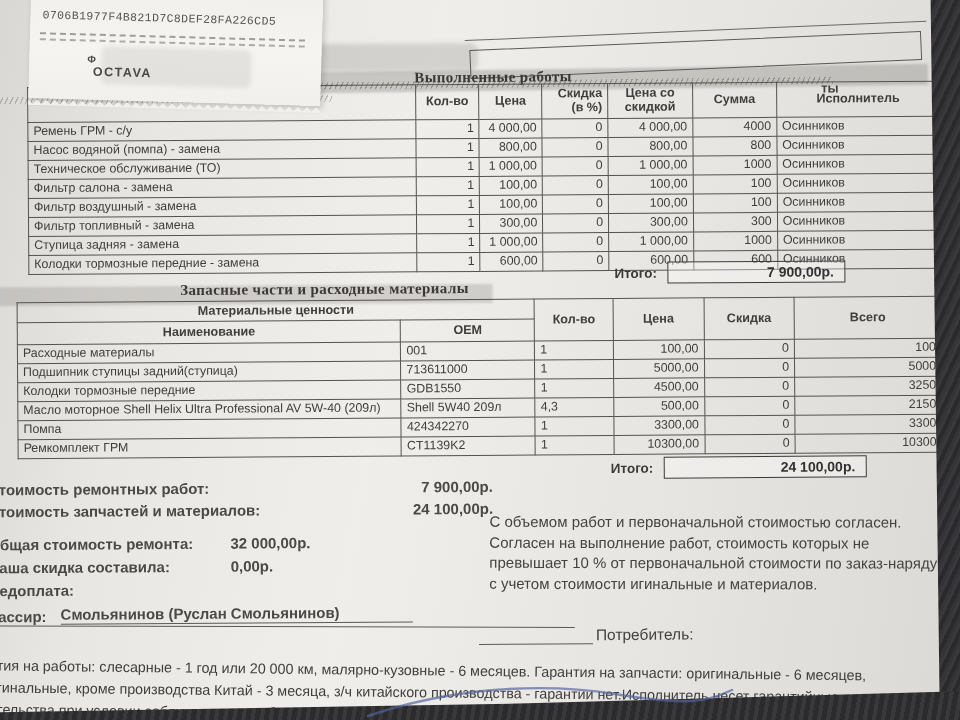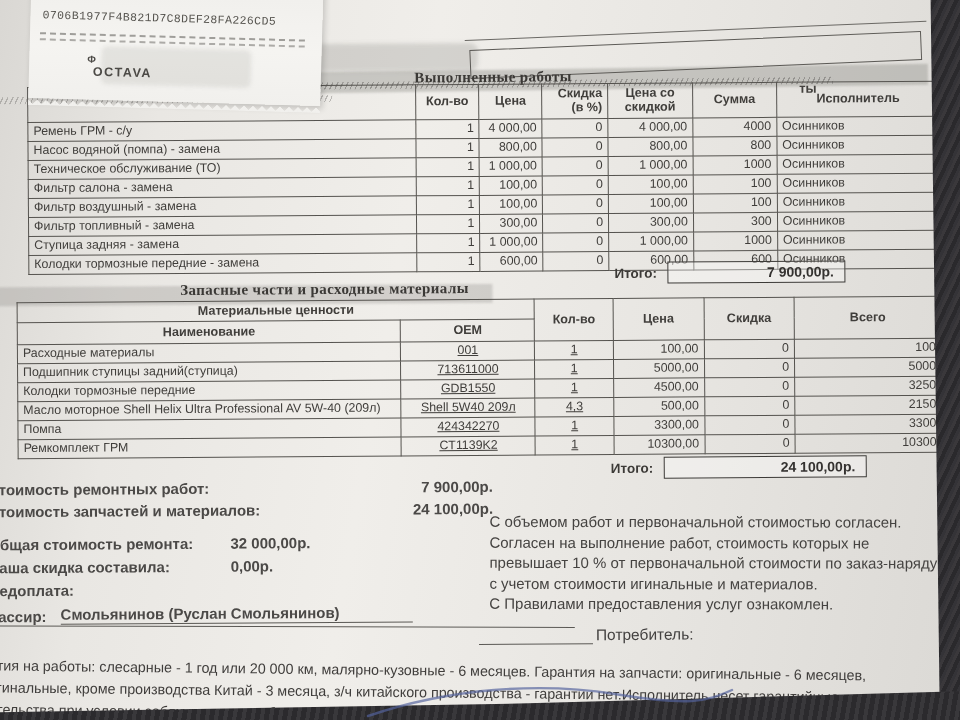--- a/index.html
+++ b/index.html
@@ -28,33 +28,33 @@
            border-top:2px dashed #8b8985;border-bottom:2px dashed #9b9995;opacity:.8;}
   .rc-stamp{position:absolute;left:72px;top:78px;width:150px;height:38px;
             background:rgba(120,118,114,.14);border-radius:6px;filter:blur(2px);}
   .rc-phi{position:absolute;left:58px;top:86px;font-size:10px;font-weight:bold;color:#4c4a46;}
   .rc-model{position:absolute;left:64px;top:97px;font-size:12.5px;font-weight:bold;
             color:#4c4a46;letter-spacing:1.5px;}
   .tr-line{position:absolute;left:482px;top:52px;width:462px;border-top:1.2px solid #6a6864;
            transform:rotate(-2deg);transform-origin:left;}
   .tr-box{position:absolute;left:487px;top:62px;width:450px;height:27px;
           border:1.2px solid #5c5a56;transform:rotate(-2deg);transform-origin:left;}
-  .frag-ty{position:absolute;left:816px;top:95px;font-size:13px;font-weight:bold;color:#44423f;}
+  .frag-ty{position:absolute;left:838px;top:95px;font-size:13px;font-weight:bold;color:#44423f;}
   
   .doc-title{position:absolute;font-family:"Liberation Serif",serif;font-weight:bold;
              font-size:15px;color:#3b3936;letter-spacing:.4px;text-align:center;}
   table{border-collapse:collapse;table-layout:fixed;}
   .t1{position:absolute;left:44px;top:96px;width:913px;font-size:12.4px;color:#403e3b;}
   .t2{position:absolute;left:32px;top:311px;width:925px;font-size:12.4px;color:#403e3b;}
   .t1 td,.t1 th,.t2 td,.t2 th{border:1px solid #55534f;padding:0 5px;overflow:hidden;
       white-space:nowrap;height:18px;line-height:1.1;}
   .t1 thead th{height:34px;font-size:12.6px;}
   .t2 thead th{font-size:12.6px;}
   th{font-weight:bold;text-align:center;}
-  td.l{text-align:left;} td.r{text-align:right;} td.c{text-align:center;text-decoration:underline;}
+  td.l{text-align:left;} td.r{text-align:right;} td.c{}
   .total-row{position:absolute;display:flex;align-items:center;gap:10px;}
   .total-label{font-weight:bold;font-size:13.5px;color:#3c3a37;}
   .total-box{border:1.6px solid #3c3a37;font-weight:bold;font-size:14px;color:#343230;
              padding:2px 10px 2px 6px;text-align:right;background:rgba(255,255,255,.35);}
   
   .summary{position:absolute;left:2px;top:490px;width:505px;font-size:15px;
            font-weight:bold;color:#4b4947;}
   .sum-flex{display:flex;justify-content:space-between;margin-bottom:5px;}
   .sum-inline{margin-top:6px;}
   .sum-inline .lbl{display:inline-block;width:238px;}
@@ -323,21 +323,20 @@
         <span>Кассир:</span>
         <span class="name">Смольянинов (Руслан Смольянинов)</span>
       </div>
     </div>
 
     <div class="agreement">
       <div>С объемом работ и первоначальной стоимостью согласен.</div>
       <div>Согласен на выполнение работ, стоимость которых не</div>
       <div>превышает 10 % от первоначальной стоимости по заказ-наряду</div>
       <div>с учетом стоимости игинальные и материалов.</div>
-      <div>С Правилами предоставления услуг ознакомлен.</div>
     </div>
 
     <div class="line-long"></div>
     <div class="line-short"></div>
     <div class="consumer">Потребитель:</div>
 
     <div class="warranty">
       <div>нтия на работы: слесарные - 1 год или 20 000 км, малярно-кузовные - 6 месяцев. Гарантия на запчасти: оригинальные  - 6 месяцев,</div>
       <div>игинальные, кроме производства Китай - 3 месяца, з/ч китайского производства - гарантии нет.Исполнитель несет гарантийные</div>
       <div>ательства при условии соблюдения потребителем правил эксплуатации и рекомендаций исполнителя по</div>

